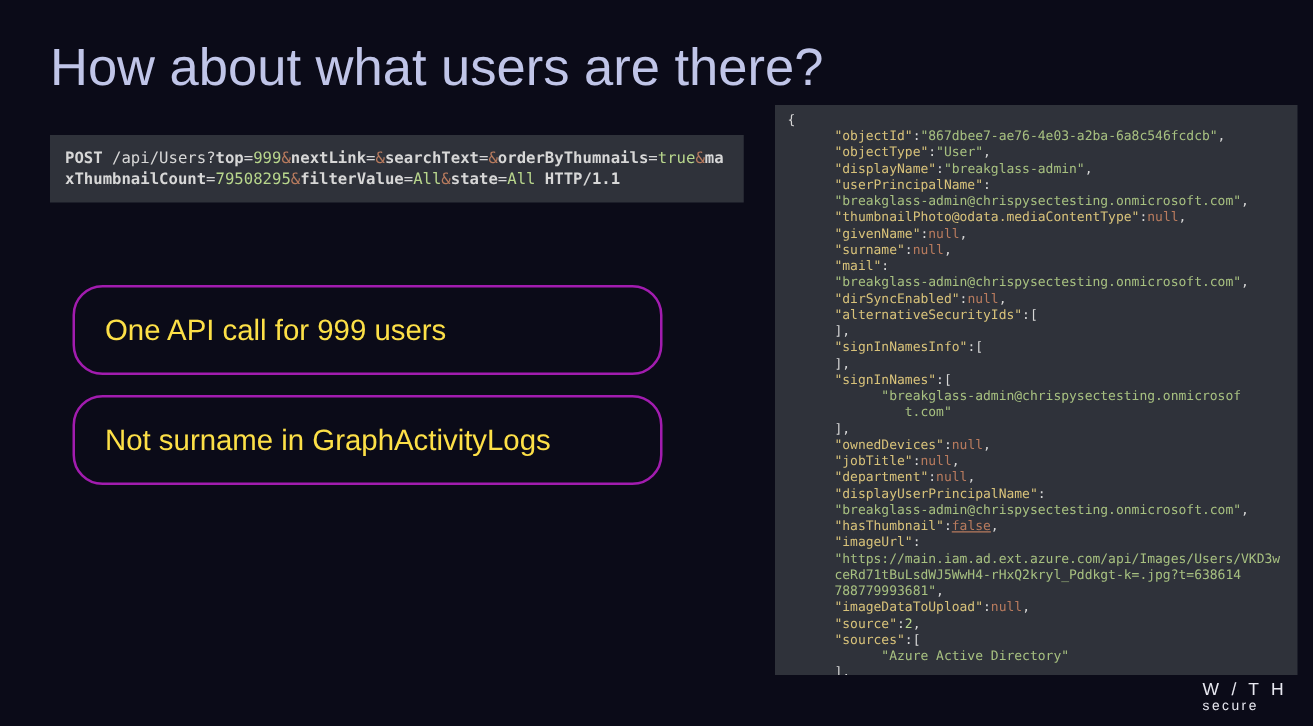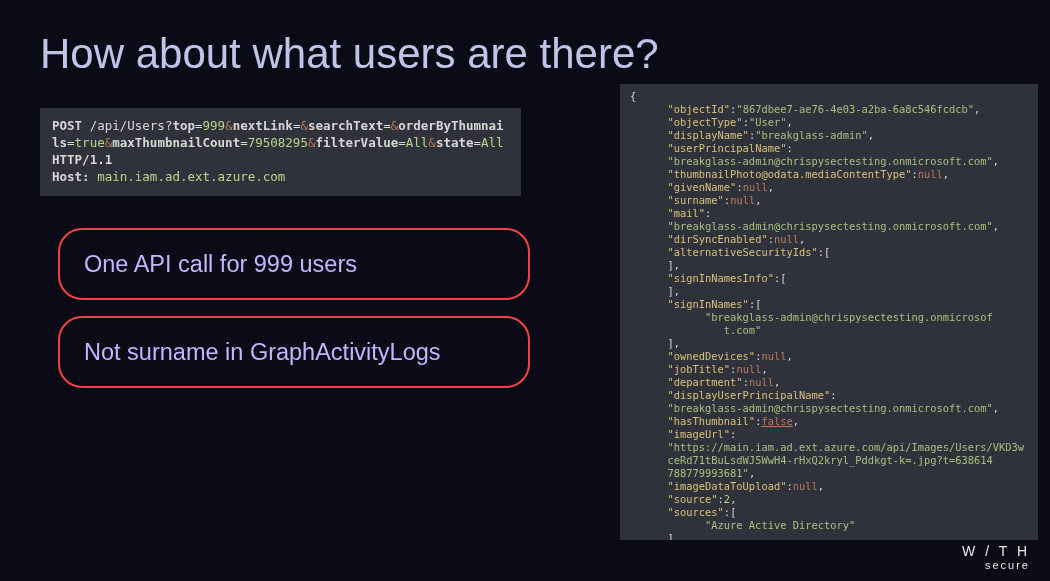--- a/index.html
+++ b/index.html
@@ -17,21 +17,21 @@
     top: 30px;
     left: 40px;
     font-size: 42px;
     font-weight: 400;
     color: #c0c5e8;
   }
   .request-box {
     position: absolute;
     top: 108px;
     left: 40px;
-    width: 481px;
+    width: 555px;
     background: #2f323a;
     padding: 10px 12px;
     font-family: "Menlo", "Consolas", monospace;
     font-size: 12.5px;
     line-height: 1.35;
     color: #d7d7d7;
     word-break: break-all;
   }
   .tok-method { color: #d7d7d7; font-weight: bold; }
   .tok-path { color: #d7d7d7; }
@@ -43,26 +43,26 @@
   .tok-host-lbl { color: #d7d7d7; font-weight: bold; }
   .tok-host { color: #b8d68c; }
 
   .bullets {
     position: absolute;
     left: 58px;
     top: 228px;
     width: 472px;
   }
   .bullet {
-    border: 2px solid #ef4444;
+    border: 2px solid #a21caf;
     border-radius: 24px;
     padding: 20px 24px;
     margin-bottom: 16px;
     font-size: 23.5px;
-    color: #c4b5fd;
+    color: #fde047;
     line-height: 1.2;
   }
 
   .json-box {
     position: absolute;
     top: 84px;
     left: 620px;
     width: 418px;
     height: 456px;
     background: #2f323a;
@@ -80,44 +80,41 @@
   .j-num { color: #b8d68c; }
   .j-null { color: #b87b5e; }
   .j-bool { color: #b87b5e; text-decoration: underline; }
   .j-colon { color: #d7d7d7; }
   .j-comma { color: #d7d7d7; }
 
   .logo {
     position: absolute;
     right: 20px;
     bottom: 10px;
-    text-align: right;
+    text-align: left;
     color: #e8e8f0;
     font-family: Arial, sans-serif;
     letter-spacing: 3px;
     font-size: 14px;
     line-height: 1.1;
   }
   .logo .line2 {
     letter-spacing: 2px;
     font-size: 11px;
   }
 </style>
 </head>
 <body>
 
 <div class="title">How about what users are there?</div>
 
 <div class="request-box">
   <div>
     <span class="tok-method">POST</span> <span class="tok-path">/api/Users</span><span id="req-params"><span class="tok-path">?</span><span class="tok-key">top</span><span class="tok-eq">=</span><span class="tok-val">999</span><span class="tok-amp">&amp;</span><span class="tok-key">nextLink</span><span class="tok-eq">=</span><span class="tok-val"></span><span class="tok-amp">&amp;</span><span class="tok-key">searchText</span><span class="tok-eq">=</span><span class="tok-val"></span><span class="tok-amp">&amp;</span><span class="tok-key">orderByThumnails</span><span class="tok-eq">=</span><span class="tok-val">true</span><span class="tok-amp">&amp;</span><span class="tok-key">maxThumbnailCount</span><span class="tok-eq">=</span><span class="tok-val">79508295</span><span class="tok-amp">&amp;</span><span class="tok-key">filterValue</span><span class="tok-eq">=</span><span class="tok-val">All</span><span class="tok-amp">&amp;</span><span class="tok-key">state</span><span class="tok-eq">=</span><span class="tok-val">All</span></span> <span class="tok-proto">HTTP/1.1</span>
   </div>
-  <div>
-    <span class="tok-host-lbl">Host:</span> <span class="tok-host">main.iam.ad.ext.azure.com</span>
-  </div>
 </div>
 
 <div class="bullets">
   <div class="bullet">One API call for 999 users</div>
   <div class="bullet">Not surname in GraphActivityLogs</div>
 </div>
 
 <div class="json-box" id="json-box"><div><span class="j-brace">{</span></div><div>      <span class="j-key">"objectId"</span><span class="j-colon">:</span><span class="j-str">"867dbee7-ae76-4e03-a2ba-6a8c546fcdcb"</span><span class="j-comma">,</span></div><div>      <span class="j-key">"objectType"</span><span class="j-colon">:</span><span class="j-str">"User"</span><span class="j-comma">,</span></div><div>      <span class="j-key">"displayName"</span><span class="j-colon">:</span><span class="j-str">"breakglass-admin"</span><span class="j-comma">,</span></div><div>      <span class="j-key">"userPrincipalName"</span><span class="j-colon">:</span></div><div>      <span class="j-str">"breakglass-admin@chrispysectesting.onmicrosoft.com"</span><span class="j-comma">,</span></div><div>      <span class="j-key">"thumbnailPhoto@odata.mediaContentType"</span><span class="j-colon">:</span><span class="j-null">null</span><span class="j-comma">,</span></div><div>      <span class="j-key">"givenName"</span><span class="j-colon">:</span><span class="j-null">null</span><span class="j-comma">,</span></div><div>      <span class="j-key">"surname"</span><span class="j-colon">:</span><span class="j-null">null</span><span class="j-comma">,</span></div><div>      <span class="j-key">"mail"</span><span class="j-colon">:</span></div><div>      <span class="j-str">"breakglass-admin@chrispysectesting.onmicrosoft.com"</span><span class="j-comma">,</span></div><div>      <span class="j-key">"dirSyncEnabled"</span><span class="j-colon">:</span><span class="j-null">null</span><span class="j-comma">,</span></div><div>      <span class="j-key">"alternativeSecurityIds"</span><span class="j-colon">:</span><span class="j-brace">[</span></div><div>      <span class="j-brace">]</span><span class="j-comma">,</span></div><div>      <span class="j-key">"signInNamesInfo"</span><span class="j-colon">:</span><span class="j-brace">[</span></div><div>      <span class="j-brace">]</span><span class="j-comma">,</span></div><div>      <span class="j-key">"signInNames"</span><span class="j-colon">:</span><span class="j-brace">[</span></div><div>            <span class="j-str">"breakglass-admin@chrispysectesting.onmicrosof</span></div><div>               <span class="j-str">t.com"</span></div><div>      <span class="j-brace">]</span><span class="j-comma">,</span></div><div>      <span class="j-key">"ownedDevices"</span><span class="j-colon">:</span><span class="j-null">null</span><span class="j-comma">,</span></div><div>      <span class="j-key">"jobTitle"</span><span class="j-colon">:</span><span class="j-null">null</span><span class="j-comma">,</span></div><div>      <span class="j-key">"department"</span><span class="j-colon">:</span><span class="j-null">null</span><span class="j-comma">,</span></div><div>      <span class="j-key">"displayUserPrincipalName"</span><span class="j-colon">:</span></div><div>      <span class="j-str">"breakglass-admin@chrispysectesting.onmicrosoft.com"</span><span class="j-comma">,</span></div><div>      <span class="j-key">"hasThumbnail"</span><span class="j-colon">:</span><span class="j-bool">false</span><span class="j-comma">,</span></div><div>      <span class="j-key">"imageUrl"</span><span class="j-colon">:</span></div><div>      <span class="j-str">"https://main.iam.ad.ext.azure.com/api/Images/Users/VKD3w</span></div><div>      <span class="j-str">ceRd71tBuLsdWJ5WwH4-rHxQ2kryl_Pddkgt-k=.jpg?t=638614</span></div><div>      <span class="j-str">788779993681"</span><span class="j-comma">,</span></div><div>      <span class="j-key">"imageDataToUpload"</span><span class="j-colon">:</span><span class="j-null">null</span><span class="j-comma">,</span></div><div>      <span class="j-key">"source"</span><span class="j-colon">:</span><span class="j-num">2</span><span class="j-comma">,</span></div><div>      <span class="j-key">"sources"</span><span class="j-colon">:</span><span class="j-brace">[</span></div><div>            <span class="j-str">"Azure Active Directory"</span></div><div>      <span class="j-brace">]</span><span class="j-comma">,</span></div></div>
 
 <div class="logo">

